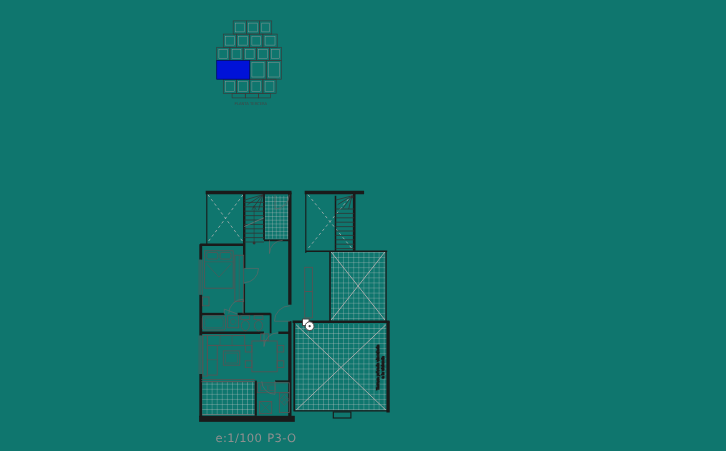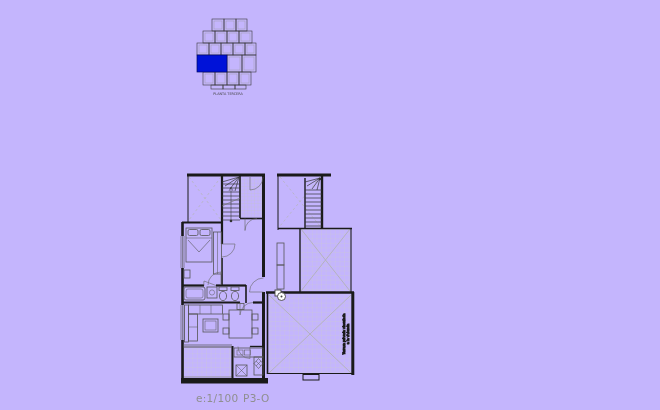--- a/index.html
+++ b/index.html
@@ -1,16 +1,16 @@
 <!DOCTYPE html>
 <html><head>
 <meta charset="utf-8">
 <style>
   html,body{margin:0;padding:0;background:#fff;}
-  .canvas{position:relative;width:660px;height:410px;background:#c4b5fd;overflow:hidden;
+  .canvas{position:relative;width:660px;height:410px;background:#0f766e;overflow:hidden;
           font-family:"DejaVu Sans",sans-serif;}
   svg{position:absolute;left:0;top:0;}
   text{font-family:"DejaVu Sans",sans-serif;}
 </style>
 </head>
 <body>
 
 <div class="canvas">
 <svg width="660" height="410" viewBox="0 0 660 410">
   <defs>

